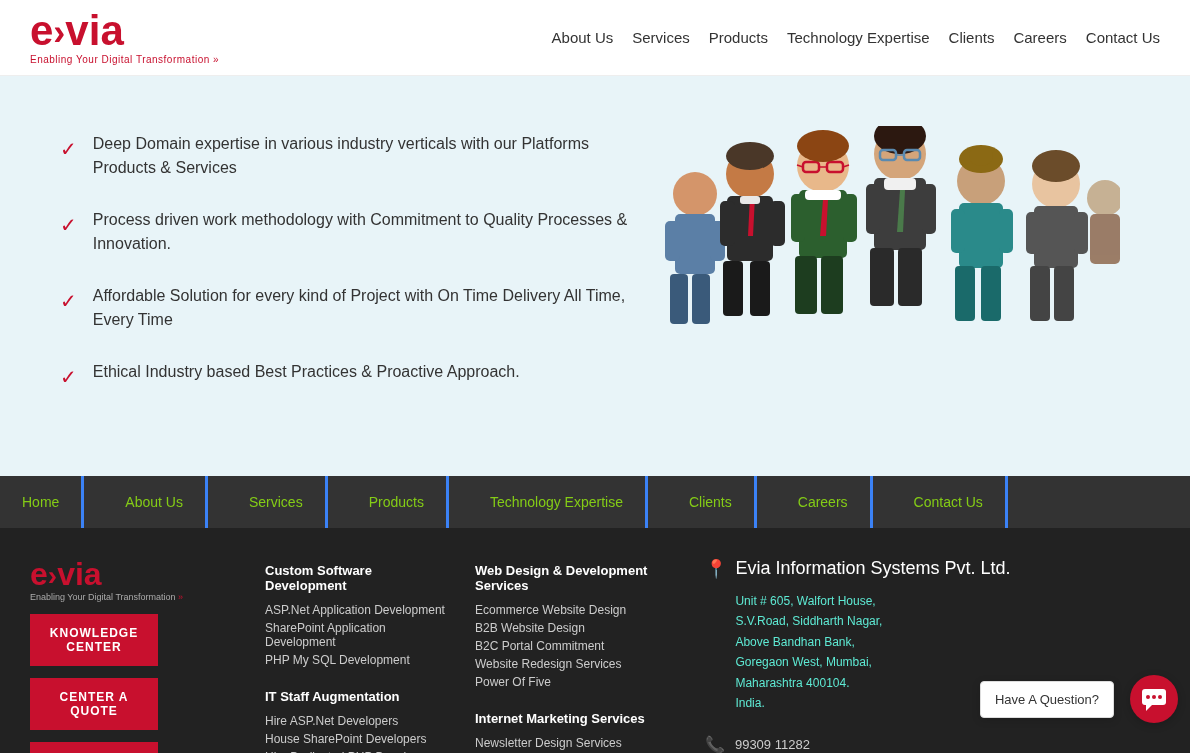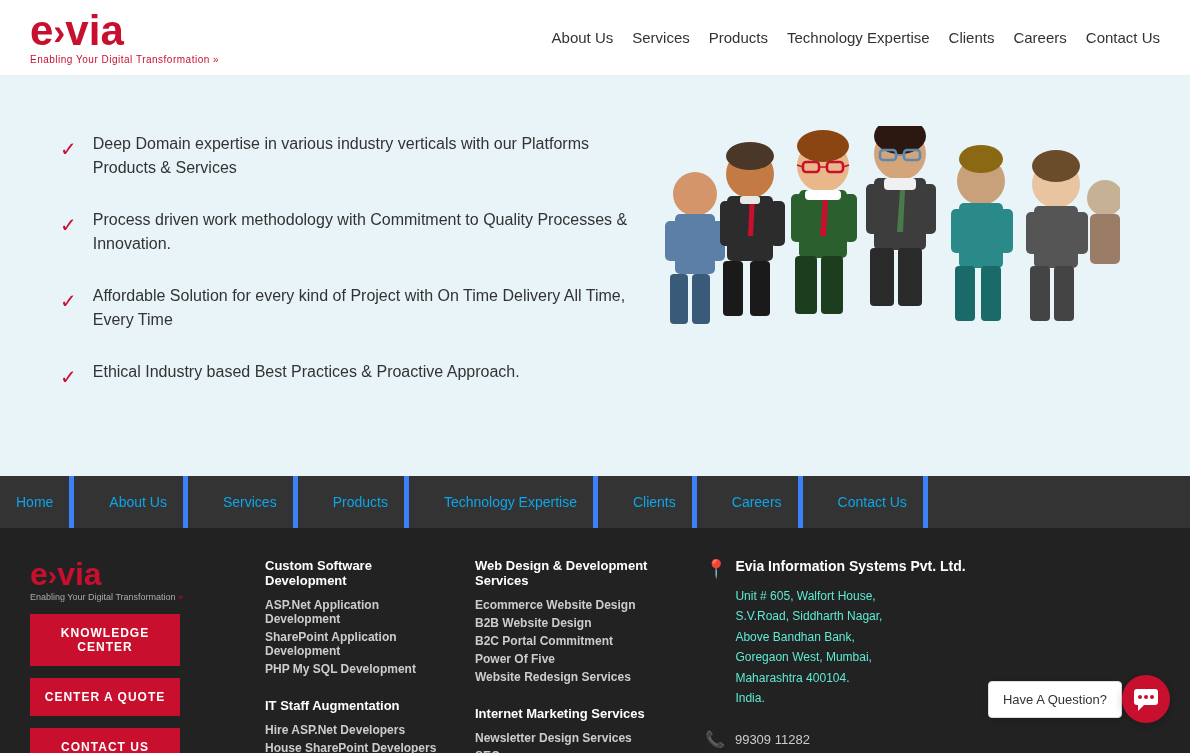--- a/index.html
+++ b/index.html
@@ -77,26 +77,26 @@
     }
 
     
     .footer-nav {
       background: #333;
       display: flex;
       align-items: stretch;
     }
     .footer-nav a {
       text-decoration: none;
-      color: #0ea5e9;
+      color: #84cc16;
       font-size: 14px;
       font-weight: 500;
-      padding: 18px 16px;
+      padding: 18px 22px;
       display: block;
-      border-right: 5px solid #3b82f6;
+      border-right: 3px solid #3b82f6;
       white-space: nowrap;
     }
     .footer-nav a:first-child { border-left: none; }
 
     
     .footer-content {
       background: #222;
       display: flex;
       padding: 30px 30px;
       gap: 0;
@@ -128,57 +128,58 @@
     .footer-btn {
       background: #c8102e;
       color: #fff;
       border: none;
       padding: 12px 10px;
       font-size: 12px;
       font-weight: bold;
       letter-spacing: 1px;
       cursor: pointer;
       text-align: center;
-      width: 150px;
+      width: 128px;
     }
 
     
     .footer-col-services {
       flex: 0 0 210px;
       padding: 0 15px;
     }
     .footer-section-title {
       color: #fff;
       font-size: 13px;
       font-weight: bold;
       margin-bottom: 8px;
-    }
-    .footer-link-list { list-style: none; margin-bottom: 20px; font-weight: bold; }
+      margin-top: 5px;
+    }
+    .footer-link-list { list-style: none; margin-bottom: 20px; }
     .footer-link-list li {
       font-size: 12px;
       color: #ccc;
       padding: 2px 0;
       cursor: pointer;
     }
 
     
     .footer-col-web {
       flex: 0 0 230px;
       padding: 0 15px;
     }
 
     
     .footer-col-contact {
       flex: 1;
       padding: 0 15px;
     }
     .contact-company {
       color: #fff;
-      font-size: 14px;
-      font-weight: bold;
+      font-size: 18px;
+      font-weight: normal;
       margin-bottom: 12px;
     }
     .contact-address {
       font-size: 12px;
       color: #5eead4;
       line-height: 1.7;
       margin-bottom: 12px;
     }
     .contact-phone, .contact-email {
       display: flex;
@@ -196,24 +197,24 @@
       color: #c8102e;
       font-size: 18px;
       margin-right: 8px;
       flex-shrink: 0;
     }
 
     
     .chat-widget {
       position: fixed;
       bottom: 30px;
-      right: 20px;
+      right: 12px;
       display: flex;
       align-items: center;
-      gap: 0;
+      gap: 16px;
       z-index: 100;
     }
     .chat-bubble {
       background: #fff;
       border: 1px solid #ddd;
       border-radius: 4px;
       padding: 10px 14px;
       font-size: 13px;
       color: #333;
       box-shadow: 0 2px 8px rgba(0,0,0,0.15);
@@ -419,22 +420,22 @@
 
     </ul>
   </div>
 
   <div class="footer-col-web">
     <div class="footer-section-title">Web Design &amp; Development Services</div>
     <ul class="footer-link-list">
       <li>Ecommerce Website Design</li>
       <li>B2B Website Design</li>
       <li>B2C Portal Commitment</li>
+      <li>Website Redesign Services</li>
       <li>Power Of Five</li>
-      <li>Website Redesign Services</li>
     </ul>
     <div class="footer-section-title">Internet Marketing Services</div>
     <ul class="footer-link-list">
       <li>Newsletter Design Services</li>
       <li>SEO</li>
 
     </ul>
   </div>
 
   <div class="footer-col-contact">

